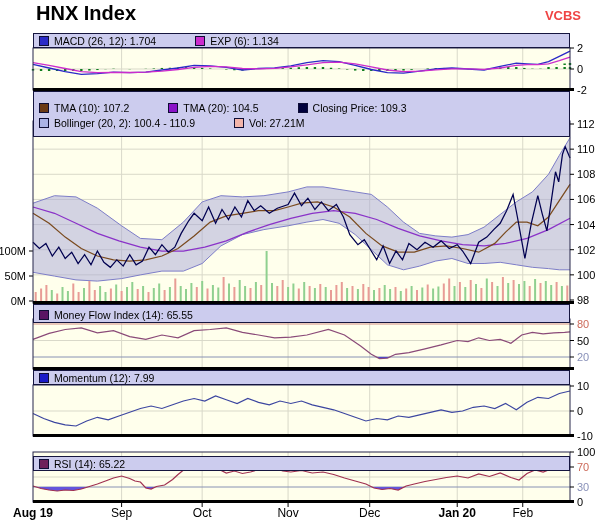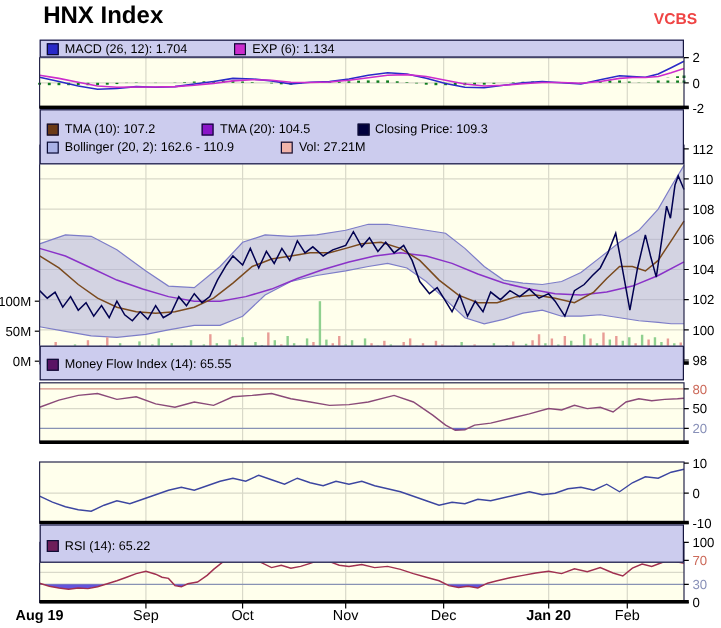--- a/index.html
+++ b/index.html
@@ -355,40 +355,48 @@
           <span>TMA (20): 104.5</span>
         </span>
       <span class="li">
           <span class="sw" style="background: rgb(0, 0, 60);"></span>
           <span>Closing Price: 109.3</span>
         </span>
     </div>
     <div class="lrow">
       <span class="li">
           <span class="sw" style="background: rgb(170, 178, 230);"></span>
-          <span>Bollinger (20, 2): 162.6 - 110.9</span>
+          <span>Bollinger (20, 2): 100.4 - 110.9</span>
         </span>
       <span class="li">
           <span class="sw" style="background: rgb(242, 180, 170);"></span>
           <span>Vol: 27.21M</span>
         </span>
     </div>
   </div>
 
-  <div class="legend" style="top:288px;height:29px">
+  <div class="legend" style="top:304px;height:19px">
     <div class="lrow">
       <span class="li">
           <span class="sw" style="background: rgb(90, 20, 100);"></span>
           <span>Money Flow Index (14): 65.55</span>
         </span>
     </div>
   </div>
 
-
-  <div class="legend" style="top:437px;height:32px">
+  <div class="legend" style="top:370px;height:15px">
+    <div class="lrow">
+      <span class="li">
+          <span class="sw" style="background: rgb(26, 26, 200);"></span>
+          <span>Momentum (12): 7.99</span>
+        </span>
+    </div>
+  </div>
+
+  <div class="legend" style="top:456px;height:15px">
     <div class="lrow">
       <span class="li">
           <span class="sw" style="background: rgb(110, 30, 90);"></span>
           <span>RSI (14): 65.22</span>
         </span>
     </div>
   </div>
 </div>
 
 </body></html>

